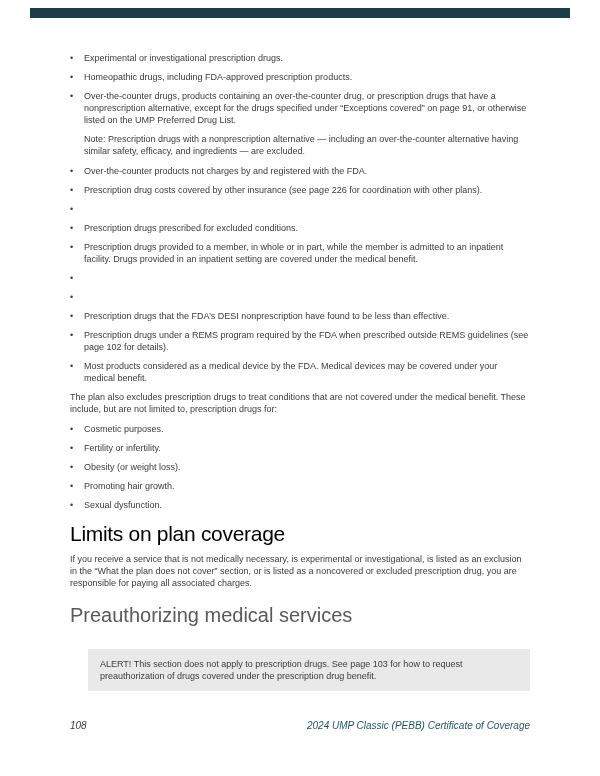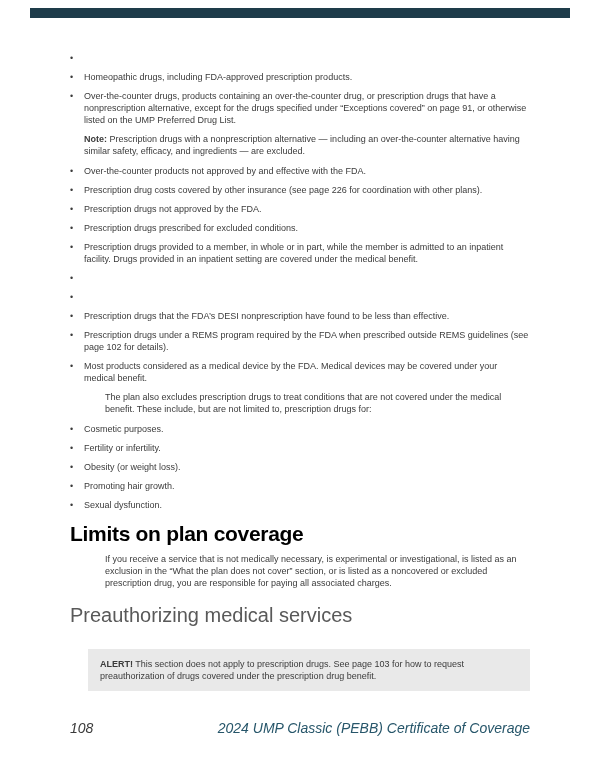--- a/index.html
+++ b/index.html
@@ -16,88 +16,88 @@
     background:var(--top-bar, #1e3c4a);
   }
   .content {
     position:absolute; top:52px; left:70px; right:70px;
     font-size:9px; line-height:12px;
   }
   ul.bullets { list-style:none; }
   ul.bullets li { display:flex; margin-bottom:7px; }
   .bullet-glyph { flex:0 0 14px; }
   .note { margin-left:14px; margin-bottom:8px; margin-top:1px; }
-  .para { margin-bottom:8px;margin-left:35px; }
-  b { font-weight:bold; }
+  .para { margin-bottom:8px; }
+  b { font-weight:normal; }
   h1.section-heading {
-    font-size:21px; line-height:26px; font-weight:bold; letter-spacing:-0.3px;
+    font-size:21px; line-height:26px; font-weight:normal; letter-spacing:-0.3px;
     color:var(--heading, #000000);
     margin:10px 0 6px 0;
   }
   h2.sub-heading {
     font-size:20px; line-height:20px; font-weight:400;
     color:var(--subheading, #595959);
     margin:16px 0 16px 0;
   }
   .alert-box {
     background:var(--alert-bg, #e9e9e9);
     margin-left:18px;
     padding:9px 12px;
     margin-top:24px;
   }
   .footer {
     position:absolute; left:70px; right:70px; top:720px;
-    font-size:14px; font-style:italic;
+    font-size:10px; font-style:italic;
     display:flex; justify-content:space-between;
   }
   .footer .doc-title { color:var(--footer-title, #27566a); }
 </style>
 </head>
 <body>
 
 <div class="page">
 
   <div class="top-bar"></div>
 
   <div class="content">
 
     <ul class="bullets">
 
         <li>
           <span class="bullet-glyph">•</span>
+          <span>Experimental or investigational prescription drugs.</span>
         </li>
 
         <li>
           <span class="bullet-glyph">•</span>
           <span>Homeopathic drugs, including FDA-approved prescription products.</span>
         </li>
 
         <li>
           <span class="bullet-glyph">•</span>
           <span>Over-the-counter drugs, products containing an over-the-counter drug, or prescription drugs that have a nonprescription alternative, except for the drugs specified under “Exceptions covered” on page 91, or otherwise listed on the UMP Preferred Drug List.</span>
         </li>
       </ul>
 
     <p class="note"><b>Note:</b> <span>Prescription drugs with a nonprescription alternative — including an over-the-counter alternative having similar safety, efficacy, and ingredients — are excluded.</span></p>
 
     <ul class="bullets">
 
         <li>
           <span class="bullet-glyph">•</span>
-          <span>Over-the-counter products not approved by and effective with the FDA.</span>
+          <span>Over-the-counter products not charges by and registered with the FDA.</span>
         </li>
 
         <li>
           <span class="bullet-glyph">•</span>
           <span>Prescription drug costs covered by other insurance (see page 226 for coordination with other plans).</span>
         </li>
 
         <li>
           <span class="bullet-glyph">•</span>
-          <span>Prescription drugs not approved by the FDA.</span>
         </li>
 
         <li>
           <span class="bullet-glyph">•</span>
           <span>Prescription drugs prescribed for excluded conditions.</span>
         </li>
 
         <li>
           <span class="bullet-glyph">•</span>
           <span>Prescription drugs provided to a member, in whole or in part, while the member is admitted to an inpatient facility. Drugs provided in an inpatient setting are covered under the medical benefit.</span>

